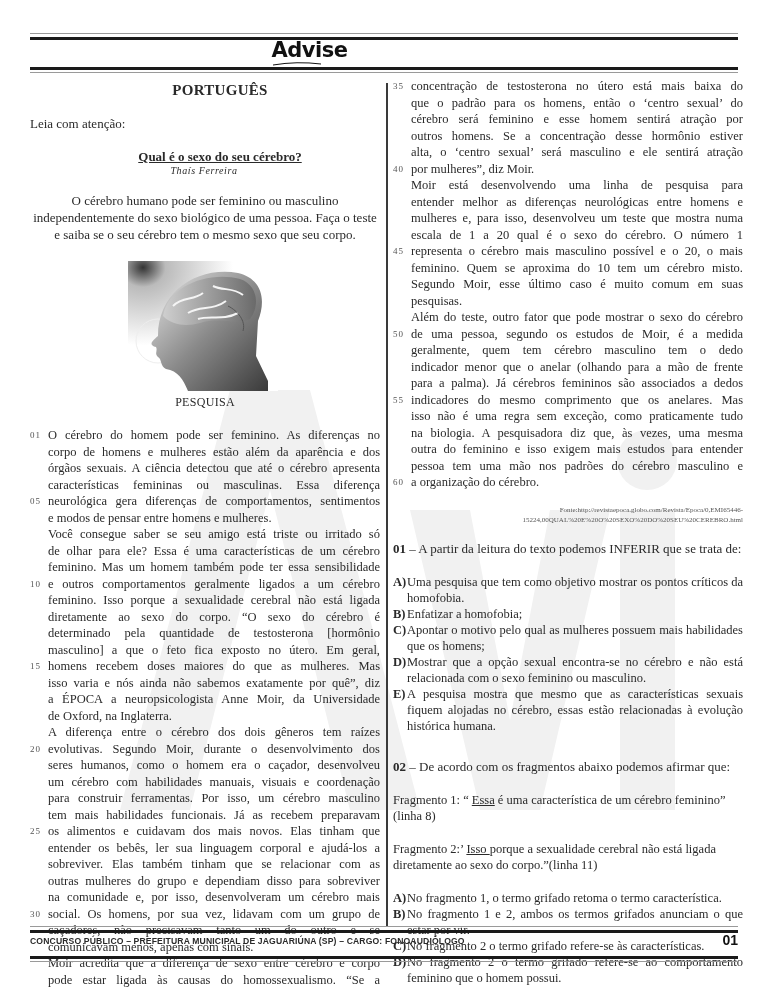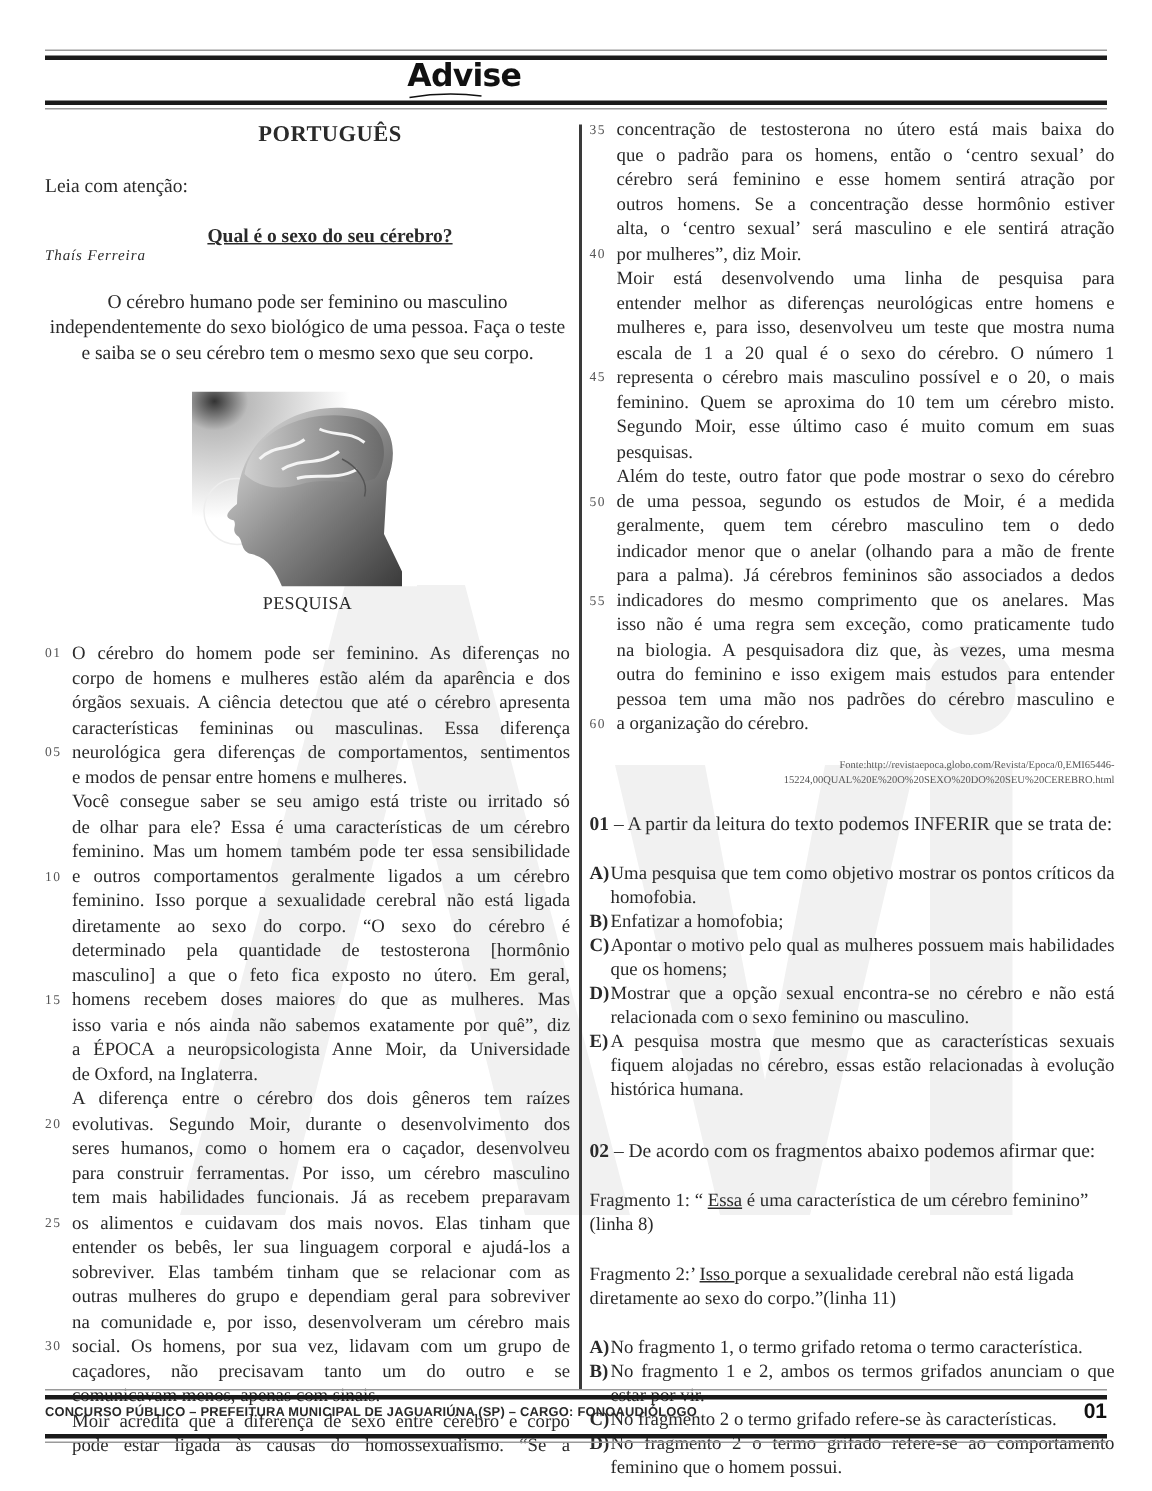--- a/index.html
+++ b/index.html
@@ -21,21 +21,21 @@
   
   .col { position: absolute; top: 78px; }
   .col-left { left: 30px; width: 350px; }
   .col-right { left: 393px; width: 350px; }
   .divider { position: absolute; left: 386px; top: 83px; width: 2px; height: 843px; background: #3a3a3a; }
 
   .subject { text-align: center; font-weight: bold; font-size: 15px; margin-top: 4px; padding-left: 30px; letter-spacing: 0.3px; }
   .instruction { font-size: 13px; margin-top: 17px; }
   .text-label { text-align: center; font-weight: bold; font-size: 13px; margin-top: 2px; padding-left: 30px; }
   .title { text-align: center; font-weight: bold; font-size: 13px; text-decoration: underline; margin-top: 17px; padding-left: 30px; }
-  .author { text-align: left; font-style: italic; font-size: 10px; letter-spacing: 0.6px; margin-top: 0; padding-right: 2px; }
+  .author { text-align: center; font-style: italic; font-size: 10px; letter-spacing: 0.6px; margin-top: 0; padding-right: 2px; }
   .lead { text-align: center; font-size: 13px; line-height: 17px; margin-top: 16px; }
 
   .figure { width: 150px; height: 130px; margin: 18px auto 0; position: relative; left: -2px; }
   .fig-caption { text-align: center; font-size: 12px; margin-top: 4px; padding-left: 0; letter-spacing: 0.3px; }
 
   .body-lines { margin-top: 17px; font-size: 12.5px; line-height: 16.5px; }
   .line { position: relative; padding-left: 18px; text-align: justify; text-align-last: justify; white-space: nowrap; }
   .line.last { text-align-last: left; }
   .lnum { position: absolute; left: 0; top: 0; font-size: 9px; letter-spacing: 1px; color: #555; }
 
@@ -132,26 +132,27 @@
       <div class="line"><span class="lnum"></span><span>diretamente ao sexo do corpo. “O sexo do cérebro é</span></div>
       <div class="line"><span class="lnum"></span><span>determinado pela quantidade de testosterona [hormônio</span></div>
       <div class="line"><span class="lnum"></span><span>masculino] a que o feto fica exposto no útero. Em geral,</span></div>
       <div class="line"><span class="lnum">15</span><span>homens recebem doses maiores do que as mulheres. Mas</span></div>
       <div class="line"><span class="lnum"></span><span>isso varia e nós ainda não sabemos exatamente por quê”, diz</span></div>
       <div class="line"><span class="lnum"></span><span>a ÉPOCA a neuropsicologista Anne Moir, da Universidade</span></div>
       <div class="line last"><span class="lnum"></span><span>de Oxford, na Inglaterra.</span></div>
       <div class="line"><span class="lnum"></span><span>A diferença entre o cérebro dos dois gêneros tem raízes</span></div>
       <div class="line"><span class="lnum">20</span><span>evolutivas. Segundo Moir, durante o desenvolvimento dos</span></div>
       <div class="line"><span class="lnum"></span><span>seres humanos, como o homem era o caçador, desenvolveu</span></div>
+      <div class="line"><span class="lnum"></span><span>um cérebro com habilidades manuais, visuais e coordenação</span></div>
       <div class="line"><span class="lnum"></span><span>para construir ferramentas. Por isso, um cérebro masculino</span></div>
       <div class="line"><span class="lnum"></span><span>tem mais habilidades funcionais. Já as recebem preparavam</span></div>
       <div class="line"><span class="lnum">25</span><span>os alimentos e cuidavam dos mais novos. Elas tinham que</span></div>
       <div class="line"><span class="lnum"></span><span>entender os bebês, ler sua linguagem corporal e ajudá-los a</span></div>
       <div class="line"><span class="lnum"></span><span>sobreviver. Elas também tinham que se relacionar com as</span></div>
-      <div class="line"><span class="lnum"></span><span>outras mulheres do grupo e dependiam geral para sobreviver</span></div>
+      <div class="line"><span class="lnum"></span><span>outras mulheres do grupo e dependiam disso para sobreviver</span></div>
       <div class="line"><span class="lnum"></span><span>na comunidade e, por isso, desenvolveram um cérebro mais</span></div>
       <div class="line"><span class="lnum">30</span><span>social. Os homens, por sua vez, lidavam com um grupo de</span></div>
       <div class="line"><span class="lnum"></span><span>caçadores, não precisavam tanto um do outro e se</span></div>
       <div class="line last"><span class="lnum"></span><span>comunicavam menos, apenas com sinais.</span></div>
       <div class="line"><span class="lnum"></span><span>Moir acredita que a diferença de sexo entre cérebro e corpo</span></div>
       <div class="line"><span class="lnum"></span><span>pode estar ligada às causas do homossexualismo. “Se a</span></div>
     </div>
 </div>
 
 <div class="divider"></div>

